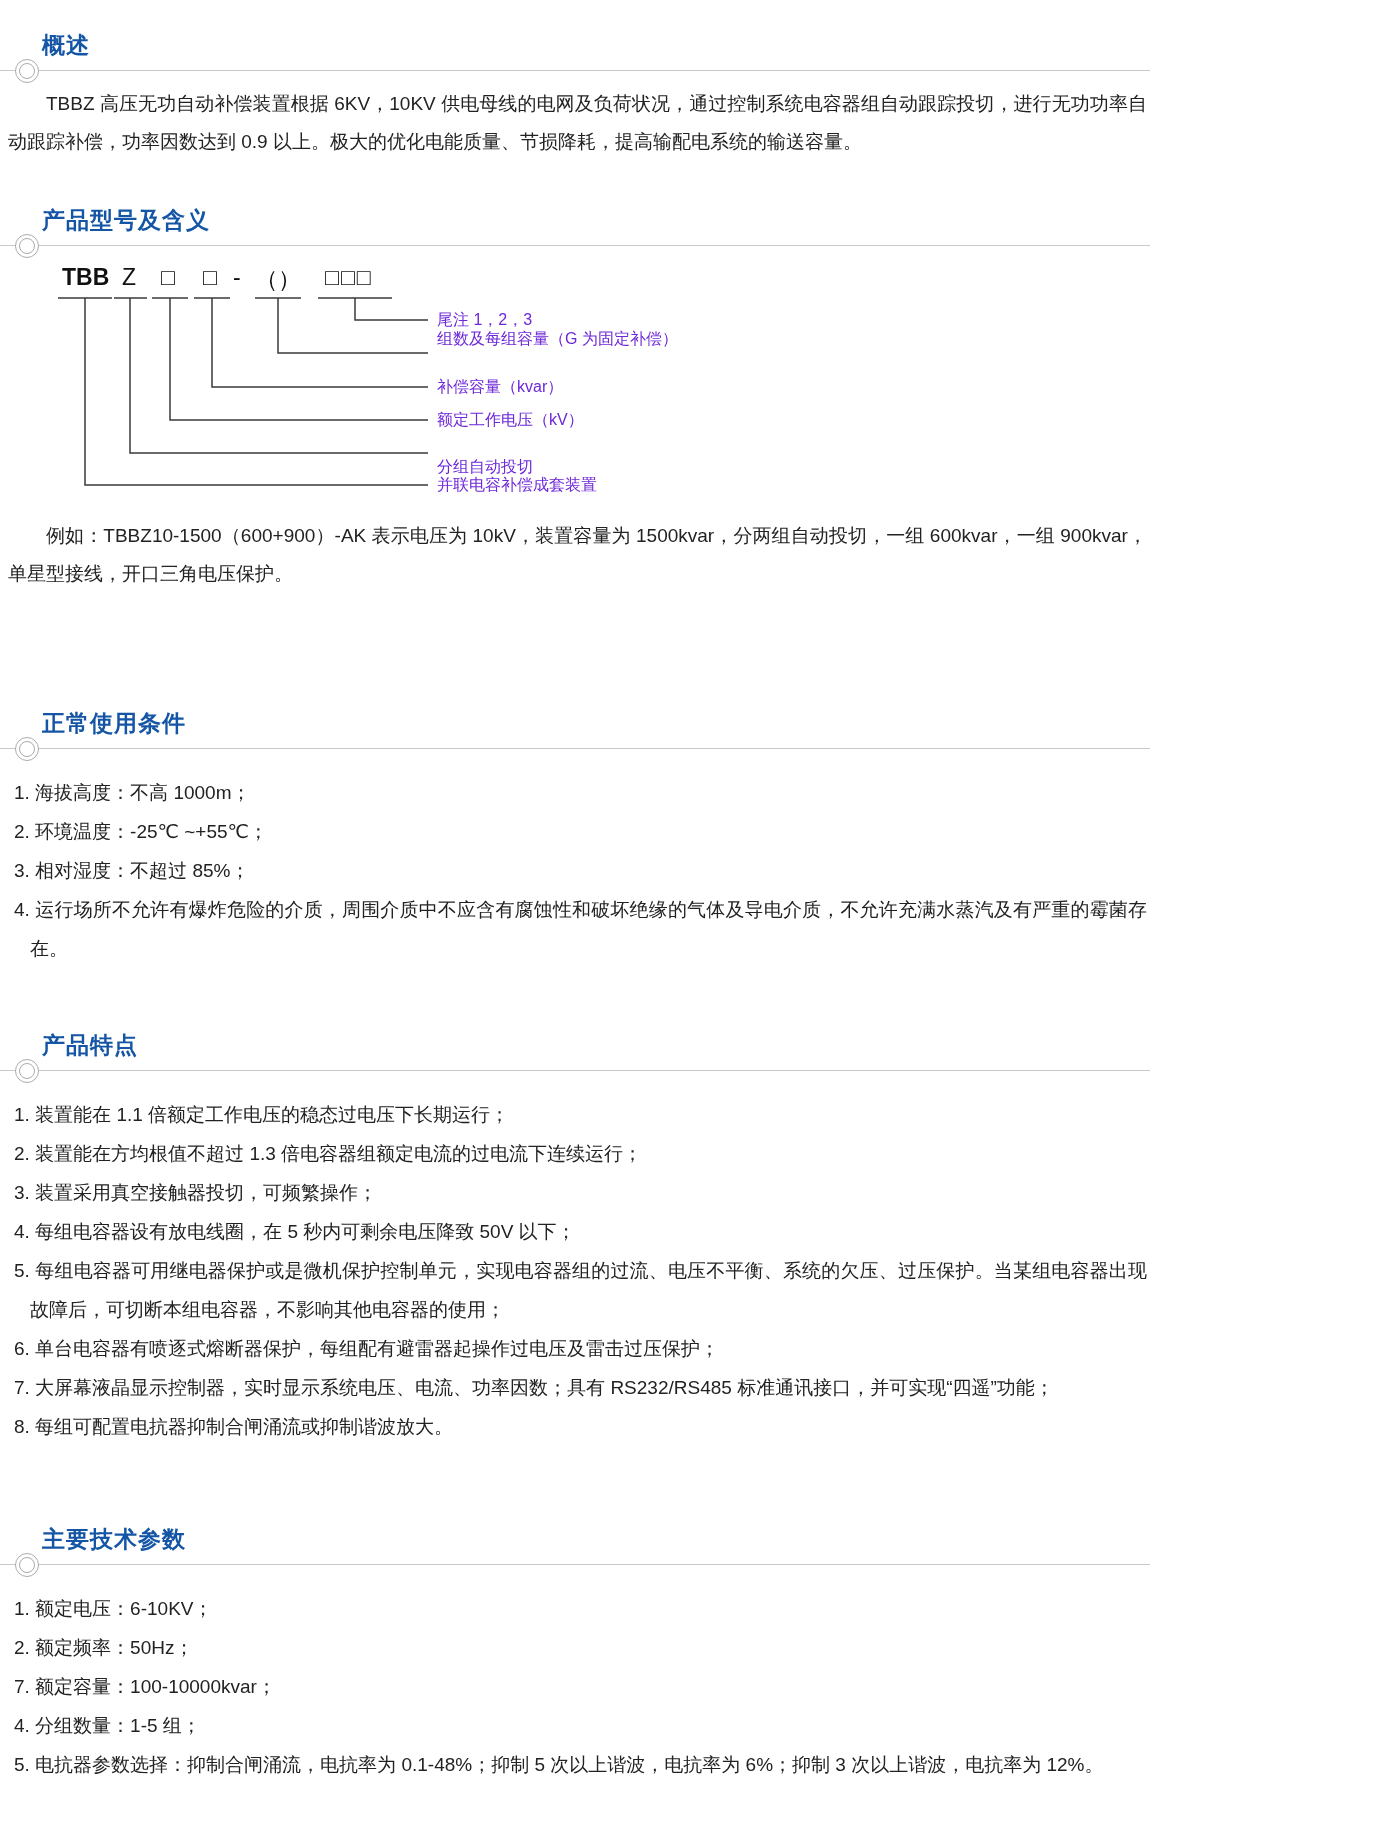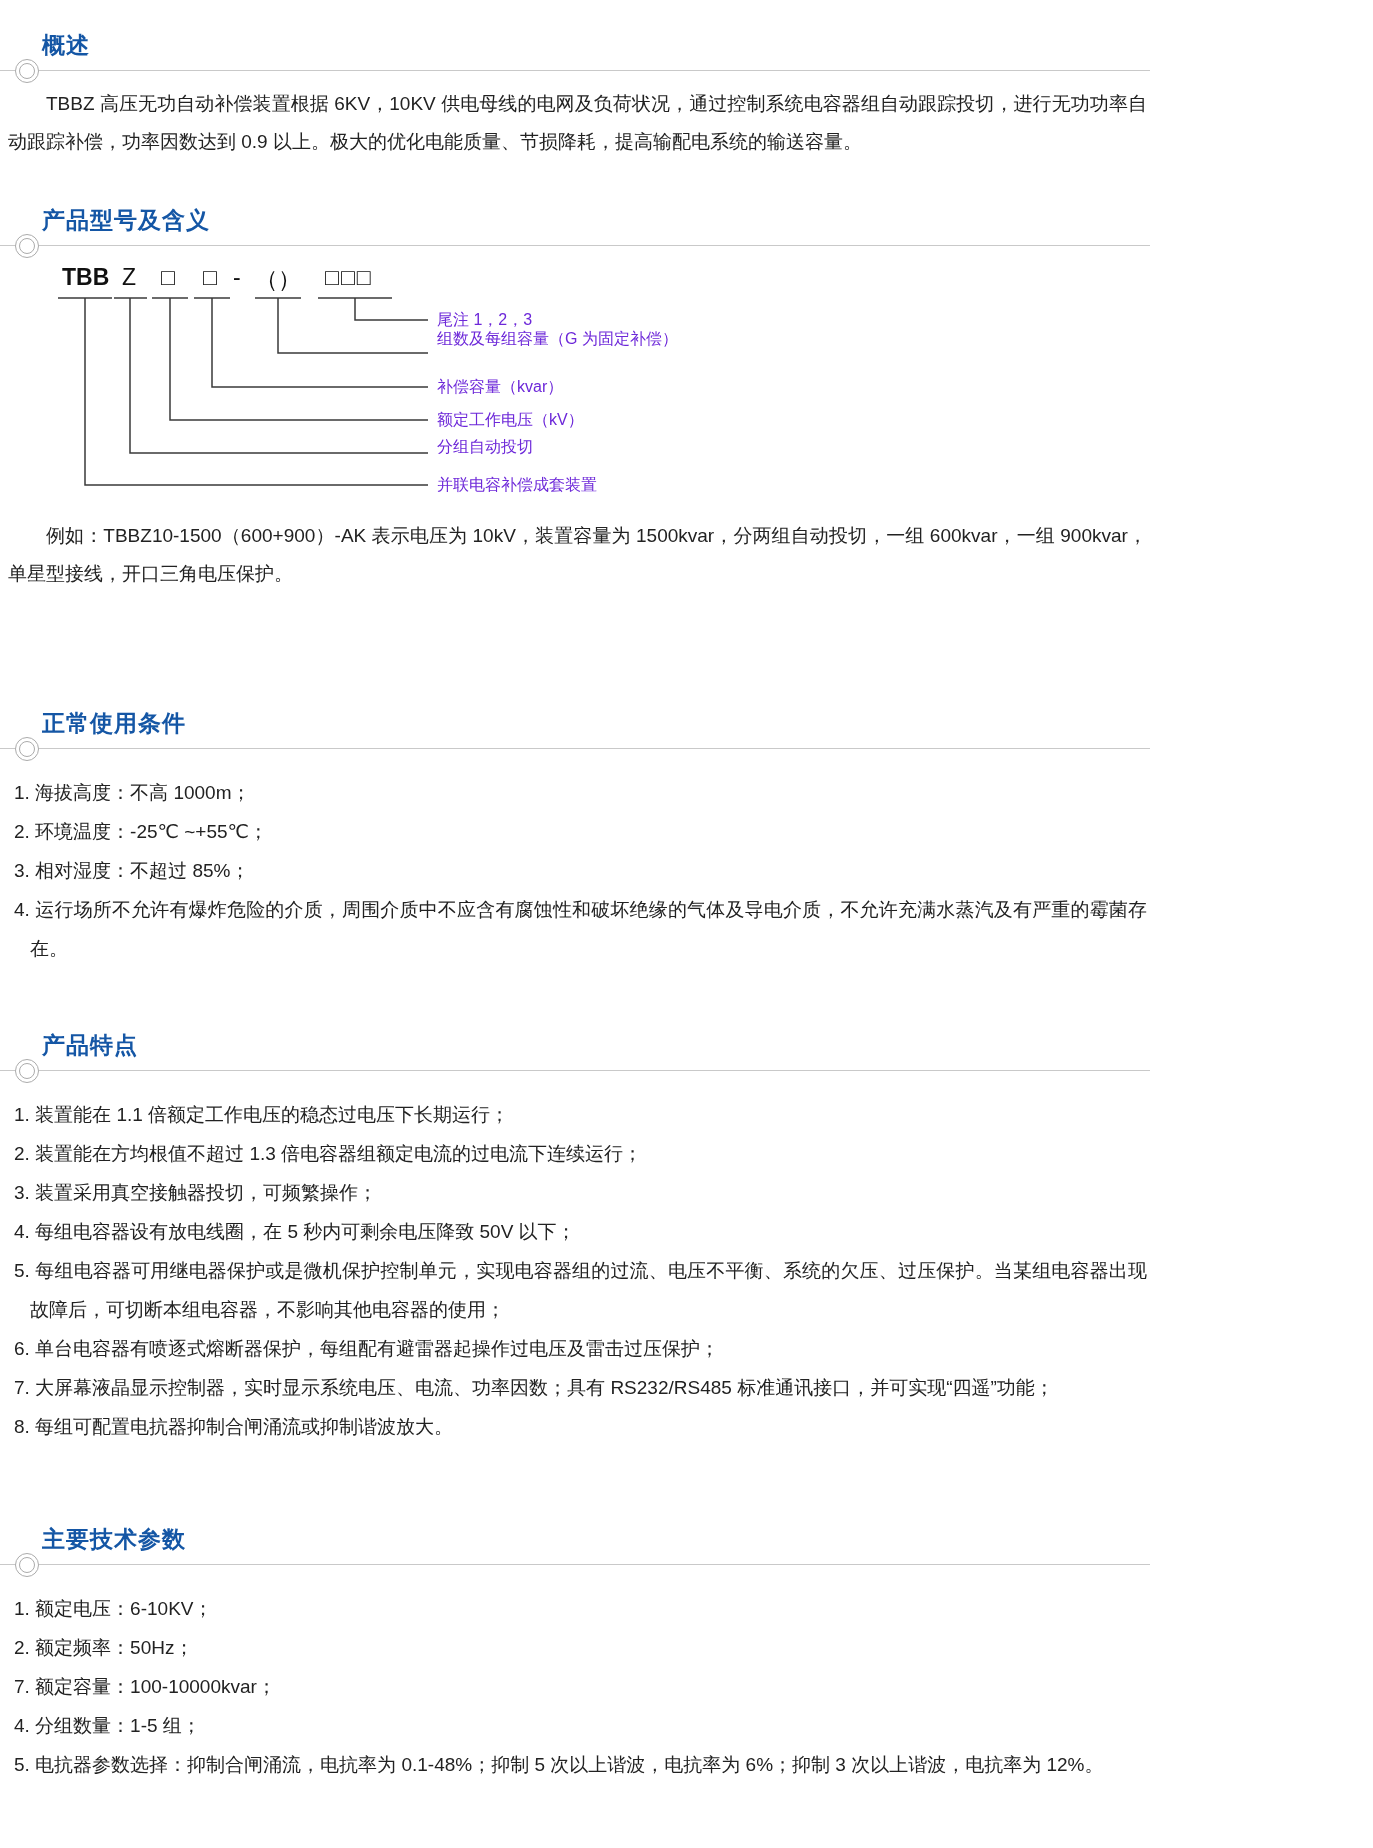--- a/index.html
+++ b/index.html
@@ -83,21 +83,21 @@
     left:437px;
     line-height:26px;
     font-size:16px;
     white-space:nowrap;
     color:#6d28d9;
   }
   .dl-0 { top:45px; }
   .dl-1 { top:64px; }
   .dl-2 { top:112px; }
   .dl-3 { top:145px; }
-  .dl-4 { top:172px; }
+  .dl-4 { top:192px; }
   .dl-5 { top:210px; }
   .mt-sec2 { margin-top:44px; }
   .mt-sec3 { margin-top:115px; }
   .mt-sec4 { margin-top:62px; }
   .mt-sec5 { margin-top:78px; }
   .mt-first { margin-top:30px; }
 </style>
 </head>
 <body>
 

